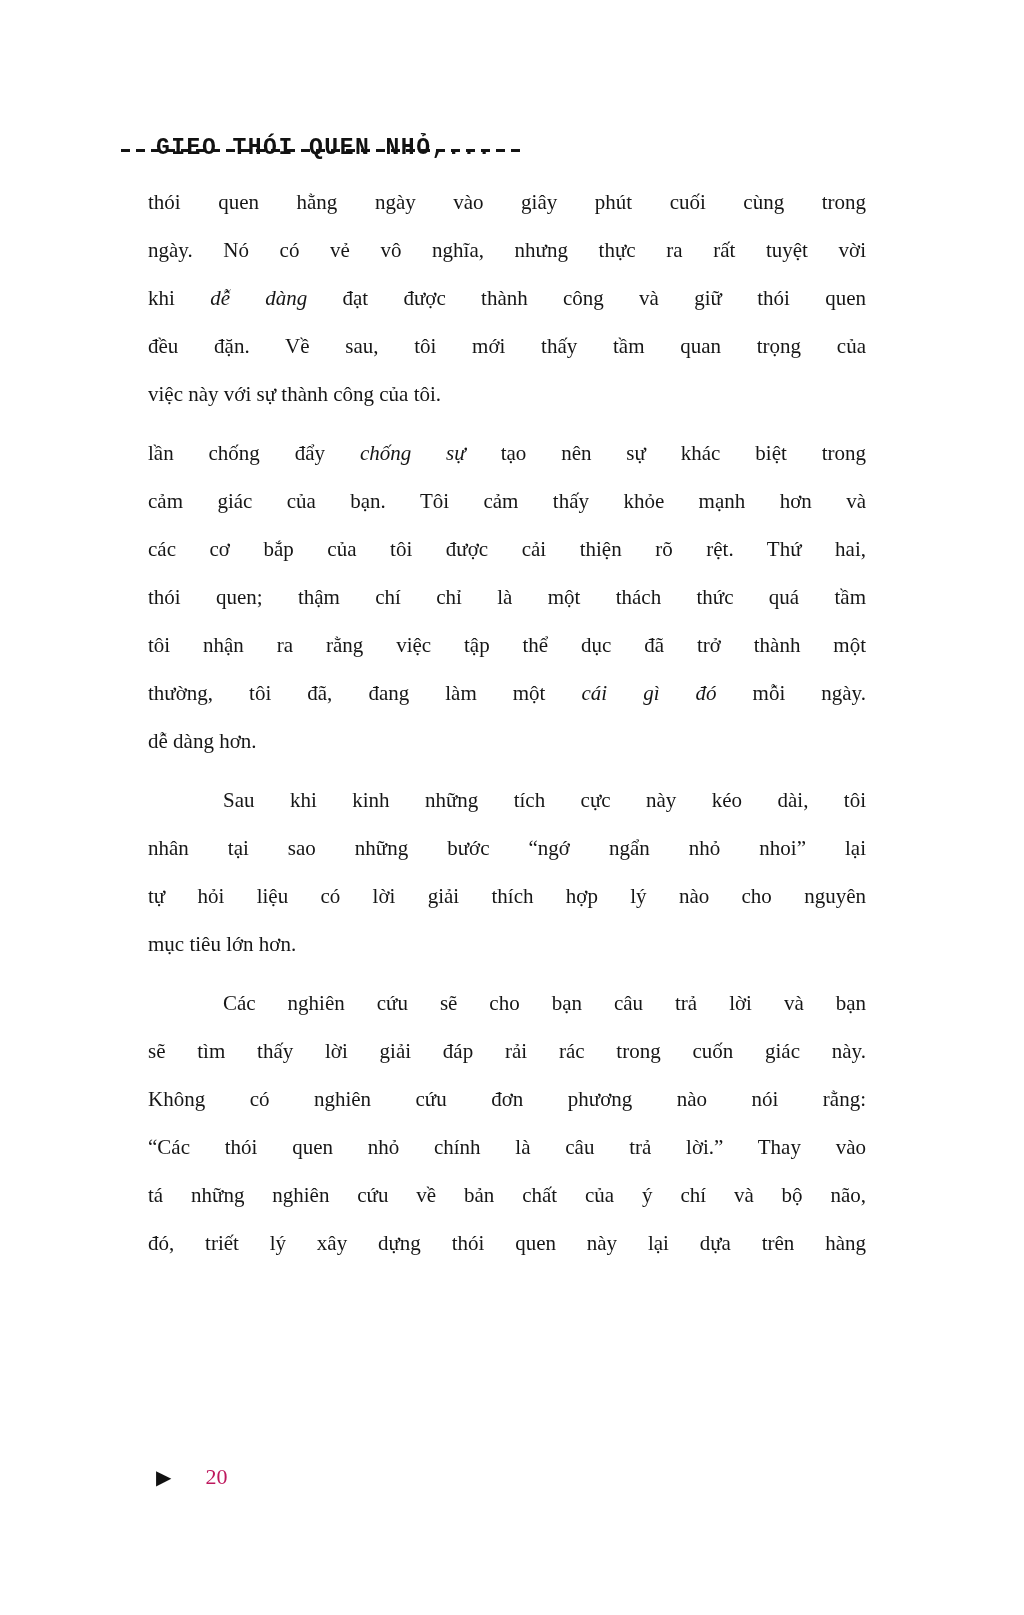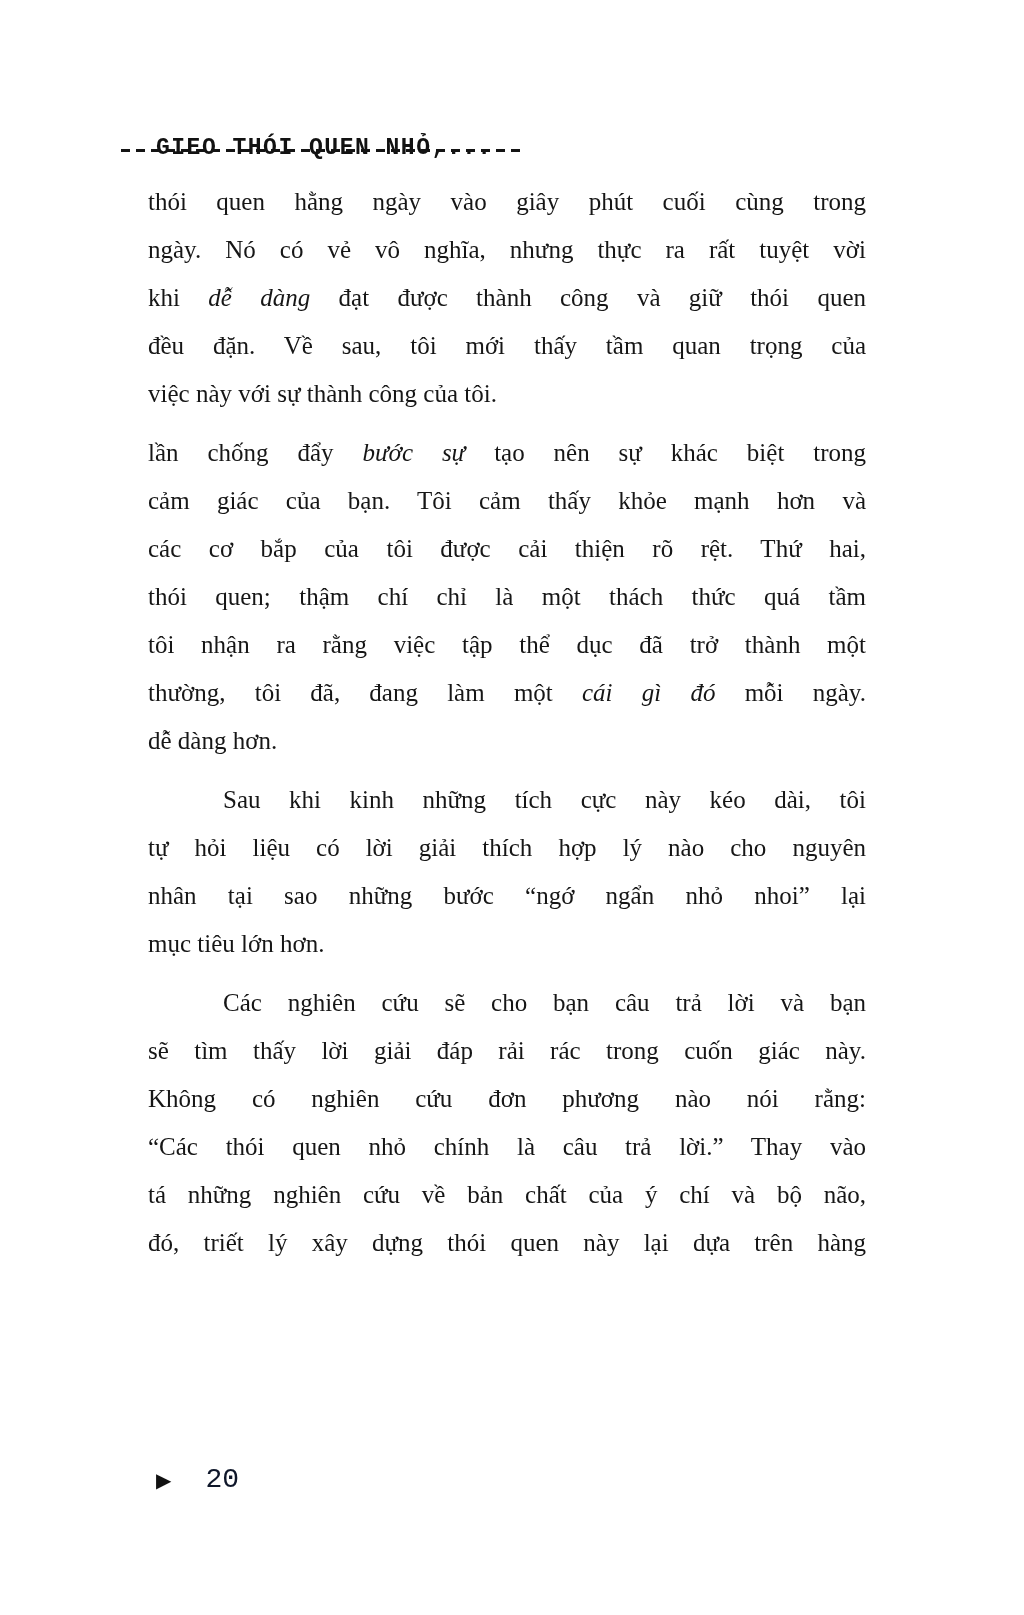--- a/index.html
+++ b/index.html
@@ -11,65 +11,65 @@
     position:absolute;top:103px;left:156px;
     font-family:"Liberation Mono",monospace;font-weight:bold;
     font-size:23px;letter-spacing:1.5px;color:#121212;white-space:nowrap;margin-top:32px;
   }
   .head-rule{
     position:absolute;top:149px;left:121px;width:400px;height:3px;
     background:repeating-linear-gradient(90deg,#141414 0 9px,transparent 9px 15px);
   }
   .content{
     position:absolute;top:178px;left:148px;width:718px;
-    font-size:25px;line-height:48px;
+    font-size:21px;line-height:48px;
   }
   .para{margin:0 0 11px 0}
   .para:last-child{margin-bottom:8px}
   .line{text-align:justify;text-align-last:justify}
   .line.last{text-align-last:left}
   .line.indent{padding-left:75px}
   .line em{font-style:italic}
   .footer{
     position:absolute;top:1466px;left:156px;
     display:flex;align-items:center;gap:34px;
   }
   .marker{font-family:"DejaVu Sans",sans-serif;font-size:20px;line-height:1;color:#111}
-  .pagenum{font-family:Liberation Mono, monospace;font-size:28px;line-height:1;color:#0f172a}
+  .pagenum{font-family:Liberation Serif, serif;font-size:22px;line-height:1;color:#be185d}
 </style>
 </head>
 <body>
 
 <div class="running-head">GIEO THÓI QUEN NHỎ,...</div>
 <div class="head-rule"></div>
 
 <div class="content">
 
   <div class="para">
     <div class="line">thói quen hằng ngày vào giây phút cuối cùng trong</div>
     <div class="line">ngày. Nó có vẻ vô nghĩa, nhưng thực ra rất tuyệt vời</div>
     <div class="line"><span>khi </span><em>dễ dàng</em><span> đạt được thành công và giữ thói quen</span></div>
     <div class="line">đều đặn. Về sau, tôi mới thấy tầm quan trọng của</div>
     <div class="line last">việc này với sự thành công của tôi.</div>
   </div>
 
   <div class="para">
-    <div class="line"><span>lần chống đẩy </span><em>bước sự</em><span> tạo nên sự khác biệt trong</span></div>
+    <div class="line"><span>lần chống đẩy </span><em>chống sự</em><span> tạo nên sự khác biệt trong</span></div>
     <div class="line">cảm giác của bạn. Tôi cảm thấy khỏe mạnh hơn và</div>
     <div class="line">các cơ bắp của tôi được cải thiện rõ rệt. Thứ hai,</div>
     <div class="line">thói quen; thậm chí chỉ là một thách thức quá tầm</div>
     <div class="line">tôi nhận ra rằng việc tập thể dục đã trở thành một</div>
     <div class="line"><span>thường, tôi đã, đang làm một </span><em>cái gì đó</em><span> mỗi ngày.</span></div>
     <div class="line last">dễ dàng hơn.</div>
   </div>
 
   <div class="para">
     <div class="line indent">Sau khi kinh những tích cực này kéo dài, tôi</div>
+    <div class="line">nhân tại sao những bước “ngớ ngẩn nhỏ nhoi” lại</div>
     <div class="line">tự hỏi liệu có lời giải thích hợp lý nào cho nguyên</div>
-    <div class="line">nhân tại sao những bước “ngớ ngẩn nhỏ nhoi” lại</div>
     <div class="line last">mục tiêu lớn hơn.</div>
   </div>
 
   <div class="para">
     <div class="line indent">Các nghiên cứu sẽ cho bạn câu trả lời và bạn</div>
     <div class="line">sẽ tìm thấy lời giải đáp rải rác trong cuốn giác này.</div>
     <div class="line">Không có nghiên cứu đơn phương nào nói rằng:</div>
     <div class="line">“Các thói quen nhỏ chính là câu trả lời.” Thay vào</div>
     <div class="line">tá những nghiên cứu về bản chất của ý chí và bộ não,</div>
     <div class="line">đó, triết lý xây dựng thói quen này lại dựa trên hàng</div>

